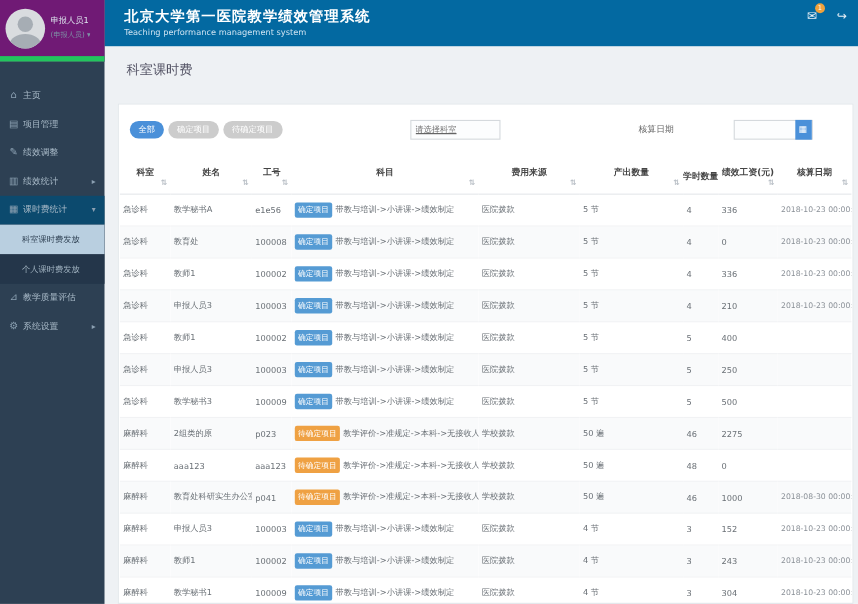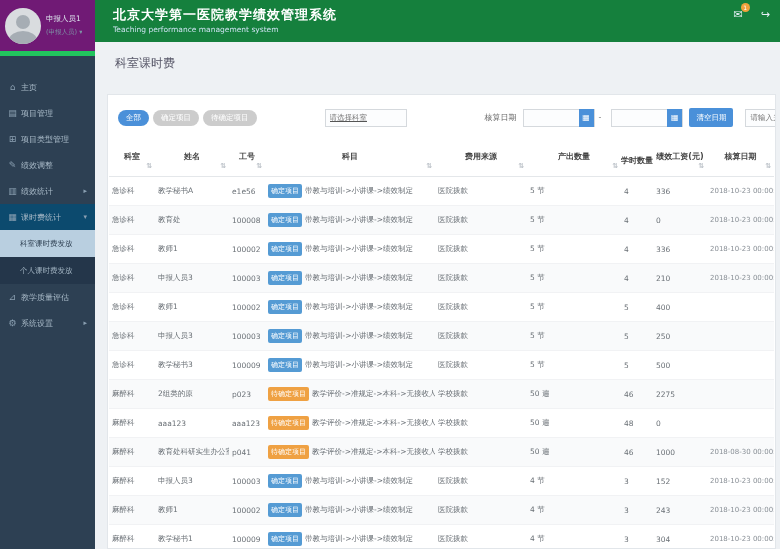--- a/index.html
+++ b/index.html
@@ -20,32 +20,32 @@
   .user-role { color:#7e93a6; font-size:6.5px; margin-top:4px; white-space:nowrap; }
   .nav { margin-top:18px; }
   .nav-item { height:26px; line-height:26px; color:#a9bac8; font-size:8px; padding:0 7px; position:relative; white-space:nowrap; cursor:pointer; }
   .nav-item.expanded { background:#0c4a6e; }
   .nav-icon { display:inline-block; width:11px; font-size:9px; color:#8ba0b2; margin-right:3px; text-align:center; }
   .chev { position:absolute; right:8px; font-size:7px; color:#8ba0b2; }
   .submenu { background:#24364a; }
   .sub-item { height:27px; line-height:27px; font-size:7.5px; color:#a2b4c2; padding-left:20px; white-space:nowrap; cursor:pointer; }
   .sub-item.active { background:#b9cfe0; color:#2c3e50; }
   
-  .topbar { position:absolute; left:95px; top:0; width:685px; height:42px; background:#15803d; z-index:2; }
+  .topbar { position:absolute; left:95px; top:0; width:685px; height:42px; background:#0369a1; z-index:2; }
   .topbar-title { color:#fff; font-size:13px; font-weight:bold; padding:6px 0 0 18px; letter-spacing:1px; }
   .topbar-sub { color:#cde2f1; font-size:7.5px; padding-left:18px; margin-top:1px; }
   .top-icons { position:absolute; right:10px; top:8px; display:flex; align-items:center; gap:18px; }
   .msg-wrap { position:relative; }
   .top-icon { color:#e8f1f8; font-size:11px; cursor:pointer; }
   .msg-badge { position:absolute; top:-5px; right:-7px; min-width:9px; height:9px; border-radius:5px; background:#f0a23c; color:#fff; font-size:6px; line-height:9px; text-align:center; padding:0 1px; }
   
   .main { position:absolute; left:95px; top:42px; width:685px; height:507px; }
   .page-title { font-size:12px; color:#556; padding:13px 0 0 20px; }
   .card { position:absolute; left:12px; right:4px; top:52px; bottom:0; background:#fff; border:1px solid #e2e6ea; overflow:hidden; }
-  .filter-bar { display:flex; align-items:center; padding:13px 10px 12px 10px; }
+  .filter-bar { display:flex; align-items:center; padding:13px 10px 12px 10px;gap:48px; }
   .pill { font-size:7.5px; padding:3px 8px; border-radius:9px; margin-right:4px; cursor:pointer; border:none; white-space:nowrap; }
   .pill.active { background:#4a90d9; color:#fff; }
   .pill.inactive { background:#cccccc; color:#fff; }
   .txt-input { height:18px; border:1px solid #d5d9dd; background:#fcfdfe; font-size:7.5px; color:#555; padding:0 4px; outline:none; }
   .dept-input { width:82px; margin-left:64px;text-decoration:underline; }
   .date-label { margin-left:78px; font-size:8px; color:#666; white-space:nowrap; }
   .date-box { display:flex; align-items:center; margin-left:6px; border:1px solid #d5d9dd; background:#fcfdfe; height:18px; }
   .date-box input { border:none; width:55px; height:16px; font-size:7.5px; padding:0 3px; outline:none; background:transparent; }
   .cal-btn { width:15px; height:18px; background:#4a90d9; color:#fff; font-size:8px; line-height:18px; text-align:center; cursor:pointer; }
   .date-sep { margin:0 4px; color:#888; font-size:8px; }
@@ -72,21 +72,20 @@
   <div class="user-panel">
     <div class="avatar"></div>
     <div class="user-info">
       <div class="user-name">申报人员1</div>
       <div class="user-role">(申报人员) ▾</div>
     </div>
   </div>
   <div class="nav">
       <div class="nav-item"><span class="nav-icon">⌂</span><span class="nav-label">主页</span></div>
       <div class="nav-item"><span class="nav-icon">▤</span><span class="nav-label">项目管理</span></div>
-      <div class="nav-item"><span class="nav-icon">⊞</span><span class="nav-label">项目类型管理</span></div>
       <div class="nav-item"><span class="nav-icon">✎</span><span class="nav-label">绩效调整</span></div>
       <div class="nav-item"><span class="nav-icon">▥</span><span class="nav-label">绩效统计</span><span class="chev">▸</span></div>
       <div class="nav-item expanded"><span class="nav-icon">▦</span><span class="nav-label">课时费统计</span><span class="chev">▾</span></div>
       <div class="submenu">
         <div class="sub-item active">科室课时费发放</div>
         <div class="sub-item">个人课时费发放</div>
       </div>
       <div class="nav-item"><span class="nav-icon">⊿</span><span class="nav-label">教学质量评估</span></div>
       <div class="nav-item"><span class="nav-icon">⚙</span><span class="nav-label">系统设置</span><span class="chev">▸</span></div>
     </div>

